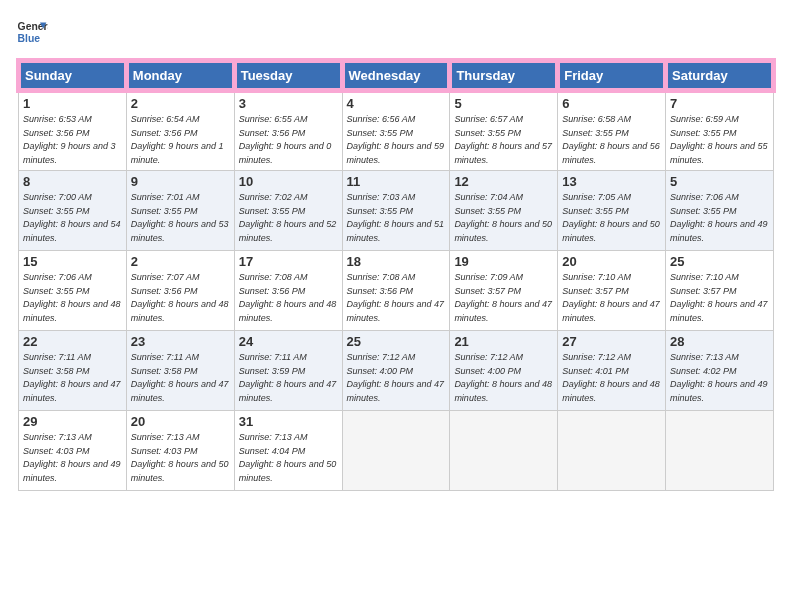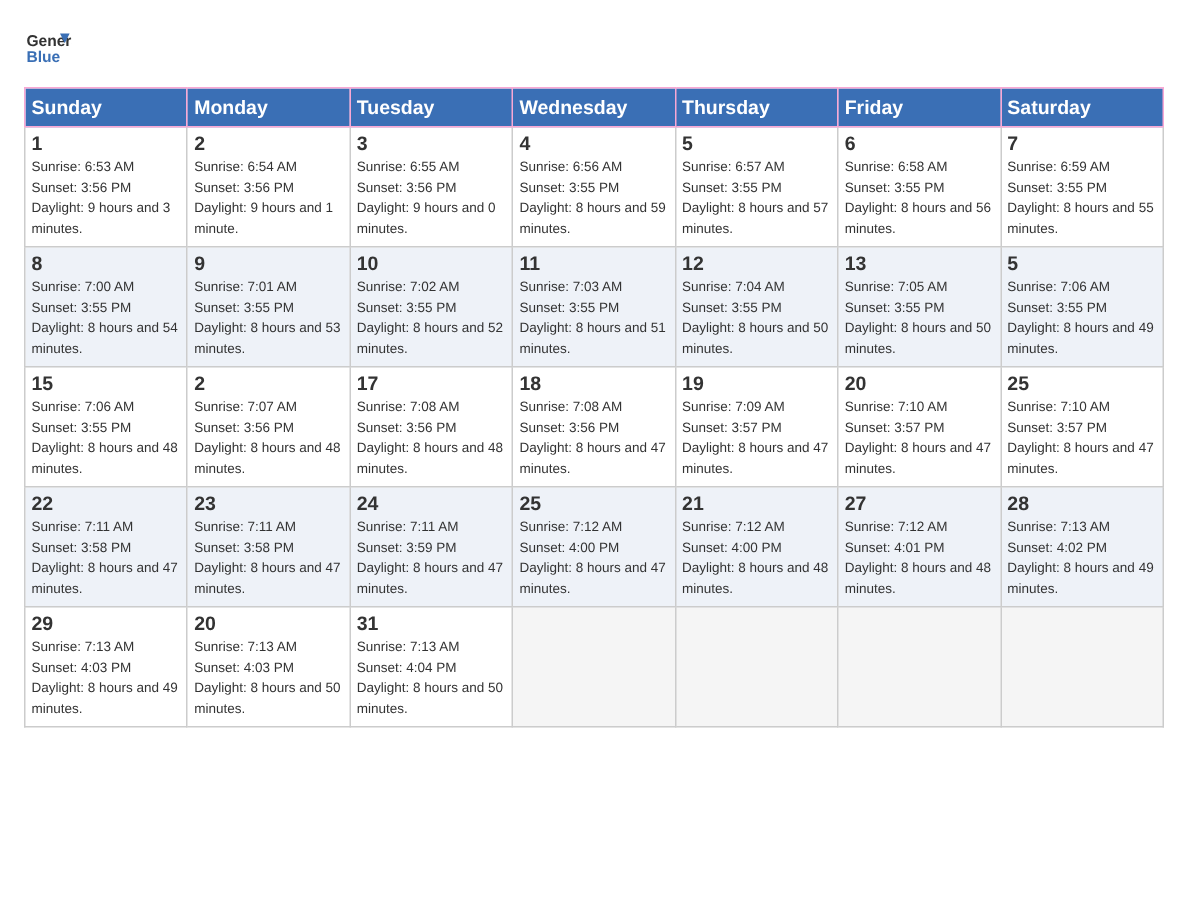--- a/index.html
+++ b/index.html
@@ -46,21 +46,21 @@
       border-collapse: collapse;
       table-layout: fixed;
     }
     th {
       background-color: #3a6fb5;
       color: white;
       font-size: 13px;
       font-weight: bold;
       padding: 5px 4px;
       text-align: left;
-      border: 1px solid #f9a8d4;
+      border: 5px solid #f9a8d4;
     }
     td {
       border: 1px solid #ccc;
       vertical-align: top;
       padding: 3px 4px;
       font-size: 9.5px;
       color: #333;
       height: 80px;
       background: #fff;
     }
@@ -71,20 +71,21 @@
       font-size: 13px;
       font-weight: bold;
       color: #333;
       display: block;
       margin-bottom: 2px;
     }
     .day-info {
       font-size: 9px;
       line-height: 1.5;
       color: #333;
+      font-style: italic;
     }
     tr:nth-child(even) td:not(.empty) {
       background: #eef2f8;
     }
   </style>
 </head>
 <body>
 
 <div class="container">
   <div class="header-row">

